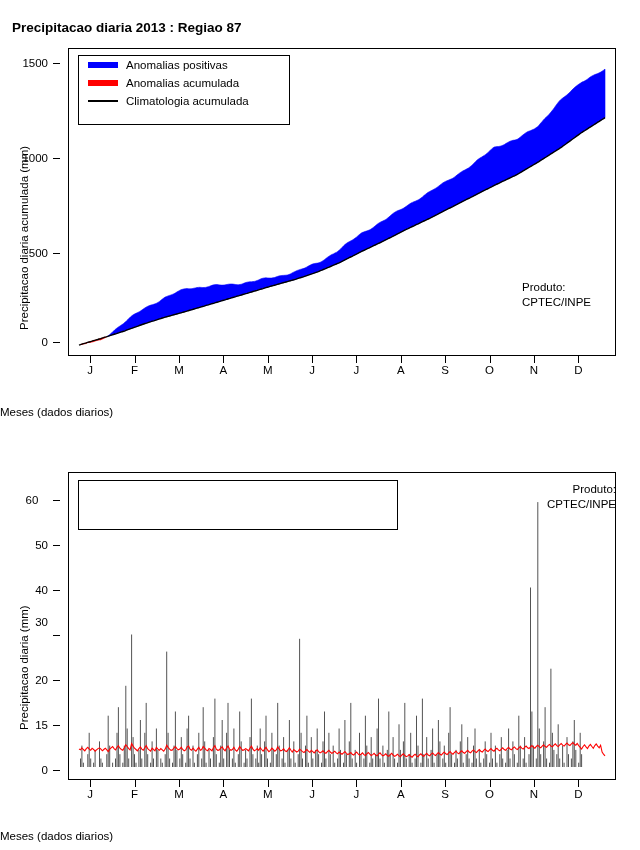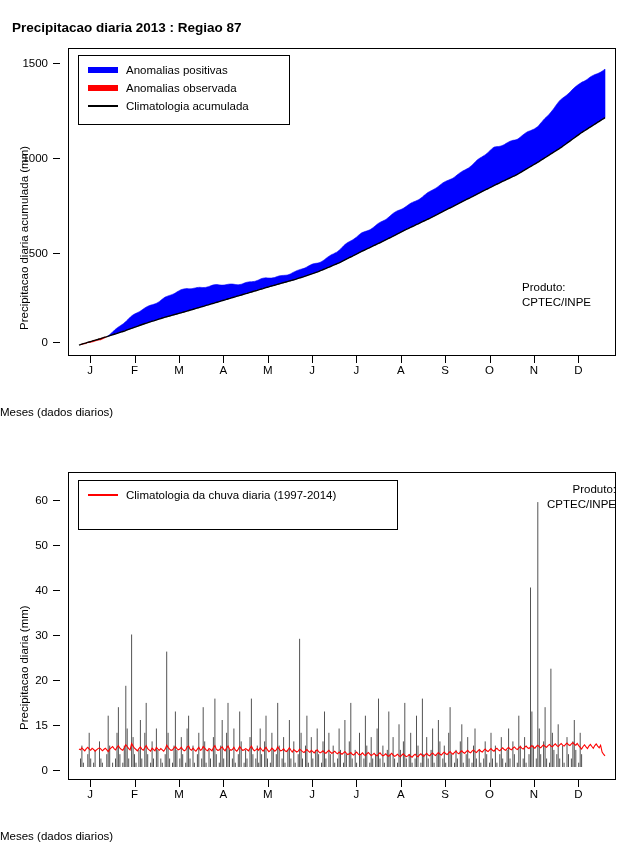--- a/index.html
+++ b/index.html
@@ -129,28 +129,28 @@
   <div class="tick-mark" style="left:53px; top:63px;  width:7px; height:1px;"></div>
 
   <div class="plot-box" id="top-plot" style="left:68px; top:48px; width:548px; height:308px;">
     <svg id="top-svg" width="546" height="306" viewBox="0 0 546 306" preserveAspectRatio="none">
         <path d="M38.7,287.2 40.2,286.1 41.6,284.8 43.1,283.5 44.5,282.1 45.9,280.7 47.4,279.5 48.8,278.4 50.2,277.5 51.7,276.5 53.1,275.6 54.6,274.5 56.0,273.3 57.4,271.9 58.9,270.5 60.3,269.1 61.7,267.7 63.2,266.5 64.6,265.6 66.0,264.8 67.5,264.1 68.9,263.4 70.4,262.7 71.8,261.8 73.2,260.8 74.7,259.7 76.1,258.8 77.5,257.9 79.0,257.2 80.4,256.6 81.9,256.1 83.3,255.7 84.7,255.3 86.2,254.8 87.6,254.2 89.0,253.4 90.5,252.4 91.9,251.3 93.4,250.1 94.8,249.0 96.2,248.1 97.7,247.5 99.1,246.9 100.5,246.4 102.0,246.0 103.4,245.4 104.9,244.8 106.3,244.0 107.7,243.1 109.2,242.2 110.6,241.4 112.0,240.7 113.5,240.3 114.9,239.9 116.3,239.7 117.8,239.5 119.2,239.7 120.7,239.8 122.1,239.8 123.5,239.5 125.0,239.2 126.4,238.9 127.8,238.6 129.3,238.4 130.7,238.3 132.2,238.4 133.6,238.5 135.0,238.5 136.5,238.4 137.9,238.1 139.3,237.7 140.8,237.2 142.2,236.6 143.7,236.1 145.1,235.8 146.5,235.6 148.0,235.6 149.4,235.7 150.8,235.9 152.3,236.1 153.7,236.1 155.2,236.0 156.6,235.7 158.0,235.5 159.5,235.2 160.9,235.1 162.3,235.0 163.8,235.1 165.2,235.3 166.7,235.5 168.1,235.7 169.5,235.7 171.0,235.5 172.4,235.2 173.8,234.7 175.3,234.1 176.7,233.6 178.1,233.2 179.6,232.9 181.0,232.8 182.5,232.8 183.9,232.6 185.3,232.4 186.8,232.0 188.2,231.5 189.6,230.9 191.1,230.2 192.5,229.6 194.0,229.2 195.4,228.9 196.8,228.8 198.3,228.9 199.7,229.0 201.1,229.1 202.6,229.0 204.0,228.8 205.5,228.5 206.9,228.0 208.3,227.5 209.8,227.0 211.2,226.7 212.6,226.5 214.1,226.4 215.5,226.3 217.0,226.2 218.4,226.0 219.8,225.6 221.3,225.0 222.7,224.2 224.1,223.4 225.6,222.7 227.0,222.1 228.4,221.4 229.9,220.9 231.3,220.4 232.8,220.0 234.2,219.6 235.6,219.1 237.1,218.4 238.5,217.6 239.9,216.8 241.4,216.0 242.8,215.3 244.3,214.8 245.7,214.5 247.1,214.3 248.6,214.1 250.0,213.8 251.4,213.2 252.9,212.4 254.3,211.5 255.8,210.4 257.2,209.3 258.6,208.2 260.1,207.2 261.5,206.3 262.9,205.5 264.4,204.9 265.8,204.1 267.3,203.4 268.7,202.4 270.1,201.3 271.6,200.0 273.0,198.5 274.4,197.0 275.9,195.6 277.3,194.5 278.7,193.5 280.2,192.7 281.6,191.9 283.1,191.2 284.5,190.3 285.9,189.3 287.4,188.2 288.8,186.9 290.2,185.7 291.7,184.5 293.1,183.6 294.6,183.0 296.0,182.5 297.4,182.1 298.9,181.6 300.3,181.0 301.7,180.3 303.2,179.3 304.6,178.2 306.1,177.0 307.5,175.8 308.9,174.7 310.4,173.7 311.8,172.9 313.2,172.3 314.7,171.6 316.1,170.9 317.6,169.9 319.0,168.8 320.4,167.6 321.9,166.3 323.3,165.1 324.7,163.9 326.2,163.0 327.6,162.2 329.0,161.6 330.5,161.0 331.9,160.5 333.4,159.8 334.8,159.0 336.2,158.1 337.7,157.0 339.1,156.0 340.5,155.0 342.0,154.1 343.4,153.4 344.9,152.7 346.3,152.2 347.7,151.6 349.2,150.9 350.6,150.1 352.0,149.0 353.5,147.9 354.9,146.6 356.4,145.4 357.8,144.3 359.2,143.3 360.7,142.5 362.1,141.7 363.5,141.0 365.0,140.2 366.4,139.4 367.9,138.5 369.3,137.4 370.7,136.3 372.2,135.2 373.6,134.1 375.0,133.2 376.5,132.4 377.9,131.8 379.3,131.2 380.8,130.6 382.2,130.0 383.7,129.3 385.1,128.4 386.5,127.3 388.0,126.1 389.4,125.0 390.8,123.9 392.3,122.9 393.7,122.0 395.2,121.3 396.6,120.6 398.0,119.8 399.5,119.0 400.9,117.9 402.3,116.8 403.8,115.5 405.2,113.9 406.7,112.4 408.1,111.1 409.5,110.0 411.0,109.0 412.4,108.2 413.8,107.3 415.3,106.4 416.7,105.4 418.2,104.2 419.6,102.9 421.0,101.5 422.5,100.2 423.9,98.9 425.3,98.0 426.8,97.8 428.2,97.6 429.7,97.5 431.1,97.2 432.5,96.8 434.0,96.2 435.4,95.5 436.8,94.6 438.3,93.7 439.7,92.9 441.1,92.2 442.6,91.7 444.0,91.3 445.5,91.1 446.9,90.8 448.3,90.3 449.8,89.3 451.2,88.2 452.6,87.0 454.1,85.8 455.5,84.7 457.0,83.7 458.4,82.8 459.8,82.2 461.3,81.7 462.7,81.1 464.1,80.5 465.6,79.8 467.0,78.8 468.5,77.7 469.9,76.5 471.3,74.6 472.8,72.9 474.2,71.2 475.6,69.7 477.1,68.3 478.5,66.9 480.0,65.4 481.4,63.8 482.8,62.1 484.3,60.2 485.7,58.2 487.1,56.2 488.6,54.2 490.0,52.4 491.4,50.9 492.9,49.7 494.3,48.6 495.8,47.6 497.2,46.5 498.6,45.3 500.1,44.0 501.5,42.6 502.9,41.1 504.4,39.6 505.8,38.3 507.3,37.1 508.7,36.0 510.1,35.0 511.6,34.1 513.0,33.1 514.4,32.6 515.9,31.8 517.3,30.9 518.8,29.9 520.2,28.8 521.6,27.8 523.1,26.9 524.5,26.2 525.9,25.6 527.4,25.0 528.8,24.5 530.3,23.8 531.7,23.1 533.1,22.2 534.6,21.2 536.0,20.1 L536.0,68.7 L534.6,69.6 L533.1,70.5 L531.7,71.4 L530.3,72.3 L528.8,73.2 L527.4,74.2 L525.9,75.1 L524.5,76.0 L523.1,76.9 L521.6,77.8 L520.2,78.7 L518.8,79.6 L517.3,80.6 L515.9,81.5 L514.4,82.4 L513.0,83.3 L511.6,84.3 L510.1,85.4 L508.7,86.4 L507.3,87.4 L505.8,88.5 L504.4,89.5 L502.9,90.5 L501.5,91.6 L500.1,92.6 L498.6,93.6 L497.2,94.7 L495.8,95.7 L494.3,96.8 L492.9,97.8 L491.4,98.8 L490.0,99.8 L488.6,100.7 L487.1,101.6 L485.7,102.5 L484.3,103.4 L482.8,104.3 L481.4,105.2 L480.0,106.2 L478.5,107.1 L477.1,108.0 L475.6,108.9 L474.2,109.8 L472.8,110.7 L471.3,111.6 L469.9,112.6 L468.5,113.4 L467.0,114.3 L465.6,115.1 L464.1,116.0 L462.7,116.8 L461.3,117.7 L459.8,118.5 L458.4,119.4 L457.0,120.2 L455.5,121.1 L454.1,121.9 L452.6,122.8 L451.2,123.7 L449.8,124.5 L448.3,125.4 L446.9,126.1 L445.5,126.8 L444.0,127.4 L442.6,128.1 L441.1,128.8 L439.7,129.5 L438.3,130.2 L436.8,130.9 L435.4,131.6 L434.0,132.2 L432.5,132.9 L431.1,133.6 L429.7,134.3 L428.2,135.0 L426.8,135.7 L425.3,136.4 L423.9,137.1 L422.5,137.8 L421.0,138.5 L419.6,139.3 L418.2,140.0 L416.7,140.7 L415.3,141.5 L413.8,142.2 L412.4,142.9 L411.0,143.7 L409.5,144.4 L408.1,145.1 L406.7,145.9 L405.2,146.6 L403.8,147.3 L402.3,148.0 L400.9,148.8 L399.5,149.5 L398.0,150.2 L396.6,151.0 L395.2,151.7 L393.7,152.4 L392.3,153.2 L390.8,153.9 L389.4,154.6 L388.0,155.4 L386.5,156.1 L385.1,156.8 L383.7,157.6 L382.2,158.3 L380.8,159.0 L379.3,159.7 L377.9,160.5 L376.5,161.2 L375.0,161.9 L373.6,162.7 L372.2,163.4 L370.7,164.1 L369.3,164.9 L367.9,165.6 L366.4,166.3 L365.0,167.1 L363.5,167.8 L362.1,168.5 L360.7,169.3 L359.2,170.0 L357.8,170.6 L356.4,171.3 L354.9,172.0 L353.5,172.7 L352.0,173.4 L350.6,174.1 L349.2,174.8 L347.7,175.4 L346.3,176.1 L344.9,176.8 L343.4,177.5 L342.0,178.2 L340.5,178.9 L339.1,179.6 L337.7,180.2 L336.2,181.0 L334.8,181.7 L333.4,182.4 L331.9,183.1 L330.5,183.9 L329.0,184.6 L327.6,185.3 L326.2,186.1 L324.7,186.8 L323.3,187.5 L321.9,188.3 L320.4,189.0 L319.0,189.7 L317.6,190.5 L316.1,191.2 L314.7,191.9 L313.2,192.6 L311.8,193.3 L310.4,194.0 L308.9,194.6 L307.5,195.3 L306.1,196.0 L304.6,196.7 L303.2,197.4 L301.7,198.1 L300.3,198.8 L298.9,199.4 L297.4,200.1 L296.0,200.8 L294.6,201.5 L293.1,202.2 L291.7,202.9 L290.2,203.6 L288.8,204.4 L287.4,205.1 L285.9,205.8 L284.5,206.5 L283.1,207.3 L281.6,208.0 L280.2,208.7 L278.7,209.5 L277.3,210.2 L275.9,210.9 L274.4,211.7 L273.0,212.4 L271.6,213.1 L270.1,213.8 L268.7,214.4 L267.3,215.0 L265.8,215.6 L264.4,216.2 L262.9,216.8 L261.5,217.5 L260.1,218.1 L258.6,218.7 L257.2,219.3 L255.8,219.9 L254.3,220.5 L252.9,221.1 L251.4,221.7 L250.0,222.3 L248.6,222.9 L247.1,223.4 L245.7,223.9 L244.3,224.4 L242.8,224.8 L241.4,225.3 L239.9,225.8 L238.5,226.3 L237.1,226.8 L235.6,227.3 L234.2,227.8 L232.8,228.3 L231.3,228.7 L229.9,229.2 L228.4,229.7 L227.0,230.2 L225.6,230.6 L224.1,231.0 L222.7,231.4 L221.3,231.8 L219.8,232.2 L218.4,232.6 L217.0,233.0 L215.5,233.4 L214.1,233.8 L212.6,234.2 L211.2,234.6 L209.8,235.0 L208.3,235.4 L206.9,235.8 L205.5,236.2 L204.0,236.6 L202.6,237.0 L201.1,237.4 L199.7,237.9 L198.3,238.3 L196.8,238.7 L195.4,239.1 L194.0,239.6 L192.5,240.0 L191.1,240.4 L189.6,240.8 L188.2,241.3 L186.8,241.7 L185.3,242.1 L183.9,242.5 L182.5,243.0 L181.0,243.4 L179.6,243.8 L178.1,244.3 L176.7,244.7 L175.3,245.1 L173.8,245.5 L172.4,246.0 L171.0,246.4 L169.5,246.8 L168.1,247.2 L166.7,247.7 L165.2,248.1 L163.8,248.5 L162.3,248.9 L160.9,249.4 L159.5,249.8 L158.0,250.2 L156.6,250.7 L155.2,251.1 L153.7,251.5 L152.3,251.9 L150.8,252.4 L149.4,252.8 L148.0,253.2 L146.5,253.6 L145.1,254.1 L143.7,254.5 L142.2,254.9 L140.8,255.3 L139.3,255.8 L137.9,256.2 L136.5,256.6 L135.0,257.1 L133.6,257.5 L132.2,257.9 L130.7,258.3 L129.3,258.8 L127.8,259.2 L126.4,259.6 L125.0,260.0 L123.5,260.5 L122.1,260.9 L120.7,261.3 L119.2,261.7 L117.8,262.2 L116.3,262.6 L114.9,263.0 L113.5,263.4 L112.0,263.8 L110.6,264.2 L109.2,264.6 L107.7,265.0 L106.3,265.4 L104.9,265.8 L103.4,266.2 L102.0,266.6 L100.5,267.0 L99.1,267.4 L97.7,267.8 L96.2,268.2 L94.8,268.6 L93.4,269.0 L91.9,269.5 L90.5,269.9 L89.0,270.4 L87.6,270.9 L86.2,271.3 L84.7,271.8 L83.3,272.2 L81.9,272.7 L80.4,273.1 L79.0,273.6 L77.5,274.1 L76.1,274.5 L74.7,275.0 L73.2,275.5 L71.8,276.0 L70.4,276.5 L68.9,277.1 L67.5,277.6 L66.0,278.1 L64.6,278.6 L63.2,279.2 L61.7,279.7 L60.3,280.2 L58.9,280.7 L57.4,281.2 L56.0,281.8 L54.6,282.3 L53.1,282.7 L51.7,283.2 L50.2,283.7 L48.8,284.1 L47.4,284.6 L45.9,285.0 L44.5,285.5 L43.1,285.9 L41.6,286.4 L40.2,286.9 L38.7,287.3 Z" fill="#0000ff" stroke="#0000ff" stroke-width="0.6"></path>
         <path d="M11.4,295.7 12.9,295.4 14.3,295.1 15.7,294.8 17.2,294.5 18.6,293.6 20.1,293.5 21.5,293.4 22.9,293.1 24.4,292.7 25.8,292.2 27.2,291.7 28.7,291.3 30.1,291.0 31.6,290.9 33.0,290.2 34.4,289.6 35.9,288.9 37.3,288.1 L37.3,287.8 L35.9,288.2 L34.4,288.7 L33.0,289.1 L31.6,289.6 L30.1,290.0 L28.7,290.5 L27.2,290.9 L25.8,291.3 L24.4,291.7 L22.9,292.2 L21.5,292.6 L20.1,293.0 L18.6,293.4 L17.2,293.9 L15.7,294.3 L14.3,294.7 L12.9,295.1 L11.4,295.6 Z" fill="#ff0000" stroke="#ff0000" stroke-width="0.6"></path>
         <path d="M10.0,296.0 L11.4,295.6 L12.9,295.1 L14.3,294.7 L15.7,294.3 L17.2,293.9 L18.6,293.4 L20.1,293.0 L21.5,292.6 L22.9,292.2 L24.4,291.7 L25.8,291.3 L27.2,290.9 L28.7,290.5 L30.1,290.0 L31.6,289.6 L33.0,289.1 L34.4,288.7 L35.9,288.2 L37.3,287.8 L38.7,287.3 L40.2,286.9 L41.6,286.4 L43.1,285.9 L44.5,285.5 L45.9,285.0 L47.4,284.6 L48.8,284.1 L50.2,283.7 L51.7,283.2 L53.1,282.7 L54.6,282.3 L56.0,281.8 L57.4,281.2 L58.9,280.7 L60.3,280.2 L61.7,279.7 L63.2,279.2 L64.6,278.6 L66.0,278.1 L67.5,277.6 L68.9,277.1 L70.4,276.5 L71.8,276.0 L73.2,275.5 L74.7,275.0 L76.1,274.5 L77.5,274.1 L79.0,273.6 L80.4,273.1 L81.9,272.7 L83.3,272.2 L84.7,271.8 L86.2,271.3 L87.6,270.9 L89.0,270.4 L90.5,269.9 L91.9,269.5 L93.4,269.0 L94.8,268.6 L96.2,268.2 L97.7,267.8 L99.1,267.4 L100.5,267.0 L102.0,266.6 L103.4,266.2 L104.9,265.8 L106.3,265.4 L107.7,265.0 L109.2,264.6 L110.6,264.2 L112.0,263.8 L113.5,263.4 L114.9,263.0 L116.3,262.6 L117.8,262.2 L119.2,261.7 L120.7,261.3 L122.1,260.9 L123.5,260.5 L125.0,260.0 L126.4,259.6 L127.8,259.2 L129.3,258.8 L130.7,258.3 L132.2,257.9 L133.6,257.5 L135.0,257.1 L136.5,256.6 L137.9,256.2 L139.3,255.8 L140.8,255.3 L142.2,254.9 L143.7,254.5 L145.1,254.1 L146.5,253.6 L148.0,253.2 L149.4,252.8 L150.8,252.4 L152.3,251.9 L153.7,251.5 L155.2,251.1 L156.6,250.7 L158.0,250.2 L159.5,249.8 L160.9,249.4 L162.3,248.9 L163.8,248.5 L165.2,248.1 L166.7,247.7 L168.1,247.2 L169.5,246.8 L171.0,246.4 L172.4,246.0 L173.8,245.5 L175.3,245.1 L176.7,244.7 L178.1,244.3 L179.6,243.8 L181.0,243.4 L182.5,243.0 L183.9,242.5 L185.3,242.1 L186.8,241.7 L188.2,241.3 L189.6,240.8 L191.1,240.4 L192.5,240.0 L194.0,239.6 L195.4,239.1 L196.8,238.7 L198.3,238.3 L199.7,237.9 L201.1,237.4 L202.6,237.0 L204.0,236.6 L205.5,236.2 L206.9,235.8 L208.3,235.4 L209.8,235.0 L211.2,234.6 L212.6,234.2 L214.1,233.8 L215.5,233.4 L217.0,233.0 L218.4,232.6 L219.8,232.2 L221.3,231.8 L222.7,231.4 L224.1,231.0 L225.6,230.6 L227.0,230.2 L228.4,229.7 L229.9,229.2 L231.3,228.7 L232.8,228.3 L234.2,227.8 L235.6,227.3 L237.1,226.8 L238.5,226.3 L239.9,225.8 L241.4,225.3 L242.8,224.8 L244.3,224.4 L245.7,223.9 L247.1,223.4 L248.6,222.9 L250.0,222.3 L251.4,221.7 L252.9,221.1 L254.3,220.5 L255.8,219.9 L257.2,219.3 L258.6,218.7 L260.1,218.1 L261.5,217.5 L262.9,216.8 L264.4,216.2 L265.8,215.6 L267.3,215.0 L268.7,214.4 L270.1,213.8 L271.6,213.1 L273.0,212.4 L274.4,211.7 L275.9,210.9 L277.3,210.2 L278.7,209.5 L280.2,208.7 L281.6,208.0 L283.1,207.3 L284.5,206.5 L285.9,205.8 L287.4,205.1 L288.8,204.4 L290.2,203.6 L291.7,202.9 L293.1,202.2 L294.6,201.5 L296.0,200.8 L297.4,200.1 L298.9,199.4 L300.3,198.8 L301.7,198.1 L303.2,197.4 L304.6,196.7 L306.1,196.0 L307.5,195.3 L308.9,194.6 L310.4,194.0 L311.8,193.3 L313.2,192.6 L314.7,191.9 L316.1,191.2 L317.6,190.5 L319.0,189.7 L320.4,189.0 L321.9,188.3 L323.3,187.5 L324.7,186.8 L326.2,186.1 L327.6,185.3 L329.0,184.6 L330.5,183.9 L331.9,183.1 L333.4,182.4 L334.8,181.7 L336.2,181.0 L337.7,180.2 L339.1,179.6 L340.5,178.9 L342.0,178.2 L343.4,177.5 L344.9,176.8 L346.3,176.1 L347.7,175.4 L349.2,174.8 L350.6,174.1 L352.0,173.4 L353.5,172.7 L354.9,172.0 L356.4,171.3 L357.8,170.6 L359.2,170.0 L360.7,169.3 L362.1,168.5 L363.5,167.8 L365.0,167.1 L366.4,166.3 L367.9,165.6 L369.3,164.9 L370.7,164.1 L372.2,163.4 L373.6,162.7 L375.0,161.9 L376.5,161.2 L377.9,160.5 L379.3,159.7 L380.8,159.0 L382.2,158.3 L383.7,157.6 L385.1,156.8 L386.5,156.1 L388.0,155.4 L389.4,154.6 L390.8,153.9 L392.3,153.2 L393.7,152.4 L395.2,151.7 L396.6,151.0 L398.0,150.2 L399.5,149.5 L400.9,148.8 L402.3,148.0 L403.8,147.3 L405.2,146.6 L406.7,145.9 L408.1,145.1 L409.5,144.4 L411.0,143.7 L412.4,142.9 L413.8,142.2 L415.3,141.5 L416.7,140.7 L418.2,140.0 L419.6,139.3 L421.0,138.5 L422.5,137.8 L423.9,137.1 L425.3,136.4 L426.8,135.7 L428.2,135.0 L429.7,134.3 L431.1,133.6 L432.5,132.9 L434.0,132.2 L435.4,131.6 L436.8,130.9 L438.3,130.2 L439.7,129.5 L441.1,128.8 L442.6,128.1 L444.0,127.4 L445.5,126.8 L446.9,126.1 L448.3,125.4 L449.8,124.5 L451.2,123.7 L452.6,122.8 L454.1,121.9 L455.5,121.1 L457.0,120.2 L458.4,119.4 L459.8,118.5 L461.3,117.7 L462.7,116.8 L464.1,116.0 L465.6,115.1 L467.0,114.3 L468.5,113.4 L469.9,112.6 L471.3,111.6 L472.8,110.7 L474.2,109.8 L475.6,108.9 L477.1,108.0 L478.5,107.1 L480.0,106.2 L481.4,105.2 L482.8,104.3 L484.3,103.4 L485.7,102.5 L487.1,101.6 L488.6,100.7 L490.0,99.8 L491.4,98.8 L492.9,97.8 L494.3,96.8 L495.8,95.7 L497.2,94.7 L498.6,93.6 L500.1,92.6 L501.5,91.6 L502.9,90.5 L504.4,89.5 L505.8,88.5 L507.3,87.4 L508.7,86.4 L510.1,85.4 L511.6,84.3 L513.0,83.3 L514.4,82.4 L515.9,81.5 L517.3,80.6 L518.8,79.6 L520.2,78.7 L521.6,77.8 L523.1,76.9 L524.5,76.0 L525.9,75.1 L527.4,74.2 L528.8,73.2 L530.3,72.3 L531.7,71.4 L533.1,70.5 L534.6,69.6 L536.0,68.7" fill="none" stroke="#000000" stroke-width="1.4"></path>
       </svg>
   </div>
 
-  <div class="legend-box" style="left:78px; top:55px; width:212px; height:70px; padding-top:5px;">
+  <div class="legend-box" style="left:78px; top:55px; width:212px; height:70px; ">
     <div class="legend-row">
       <span class="legend-swatch thick" style="background:#0000ff;"></span>
       <span class="legend-text">Anomalias positivas</span>
     </div>
     <div class="legend-row">
       <span class="legend-swatch thick" style="background:#ff0000;"></span>
-      <span class="legend-text">Anomalias observada</span>
+      <span class="legend-text">Anomalias acumulada</span>
     </div>
     <div class="legend-row">
       <span class="legend-swatch thin" style="background:#000000;"></span>
       <span class="legend-text">Climatologia acumulada</span>
     </div>
   </div>
 
   <div class="produto" style="left:522px; top:280px;">
     <div>Produto:</div>
     <div>CPTEC/INPE</div>
@@ -186,24 +186,24 @@
   <div class="xlab" style="top:406px;">Meses (dados diarios)</div>
 </div>
 
 <div class="figure" id="fig-bottom">
 
   <div class="ylab" style="left:18px; top:300px;">Precipitacao diaria (mm)</div>
 
   <div class="tick-label-y" style="left:22px; top:334px; width:26px;">0</div>
   <div class="tick-label-y" style="left:16px; top:289px; width:32px;">15</div>
   <div class="tick-label-y" style="left:16px; top:244px; width:32px;">20</div>
-  <div class="tick-label-y" style="left:16px; top:199px; width:32px;">30</div>
+  <div class="tick-label-y" style="left:16px; top:186px; width:32px;">30</div>
   <div class="tick-label-y" style="left:16px; top:154px; width:32px;">40</div>
   <div class="tick-label-y" style="left:16px; top:109px; width:32px;">50</div>
-  <div class="tick-label-y" style="left:16px; top:64px;  width:32px;">60</div>
+  <div class="tick-label-y" style="left:16px; top:64px;  width:32px;text-align:center;">60</div>
 
   <div class="tick-mark" style="left:53px; top:340px; width:7px; height:1px;"></div>
   <div class="tick-mark" style="left:53px; top:295px; width:7px; height:1px;"></div>
   <div class="tick-mark" style="left:53px; top:250px; width:7px; height:1px;"></div>
   <div class="tick-mark" style="left:53px; top:205px; width:7px; height:1px;"></div>
   <div class="tick-mark" style="left:53px; top:160px; width:7px; height:1px;"></div>
   <div class="tick-mark" style="left:53px; top:115px; width:7px; height:1px;"></div>
   <div class="tick-mark" style="left:53px; top:70px;  width:7px; height:1px;"></div>
 
   <div class="plot-box" id="bottom-plot" style="left:68px; top:42px; width:548px; height:308px;">
@@ -464,24 +464,20 @@
           <line x1="506.8" y1="294.0" x2="506.8" y2="276.9"></line>
           <line x1="509.7" y1="294.0" x2="509.7" y2="289.7"></line>
           <line x1="511.2" y1="294.0" x2="511.2" y2="259.8"></line>
           <line x1="512.6" y1="294.0" x2="512.6" y2="281.2"></line>
         </g>
         <path d="M10.0,276.1 L11.5,276.9 L12.9,274.8 L14.4,276.5 L15.8,277.8 L17.3,275.6 L18.8,274.3 L20.2,276.1 L21.7,277.3 L23.1,275.2 L24.6,276.5 L26.1,278.2 L27.5,276.9 L29.0,275.6 L30.5,274.8 L31.9,276.1 L33.4,277.8 L34.8,276.5 L36.3,275.2 L37.8,276.9 L39.2,278.6 L40.7,276.1 L42.1,274.8 L43.6,273.5 L45.1,275.6 L46.5,276.9 L48.0,274.3 L49.4,272.6 L50.9,275.2 L52.4,276.5 L53.8,277.3 L55.3,274.8 L56.8,271.8 L58.2,273.5 L59.7,275.6 L61.1,276.9 L62.6,270.5 L64.1,273.1 L65.5,275.2 L67.0,276.5 L68.4,277.8 L69.9,275.6 L71.4,273.9 L72.8,276.1 L74.3,277.3 L75.8,274.8 L77.2,272.6 L78.7,275.6 L80.1,276.9 L81.6,278.2 L83.1,275.2 L84.5,276.5 L86.0,277.8 L87.4,274.3 L88.9,276.1 L90.4,277.3 L91.8,275.6 L93.3,276.9 L94.7,278.2 L96.2,276.1 L97.7,272.2 L99.1,274.3 L100.6,276.1 L102.0,277.3 L103.5,276.9 L105.0,274.8 L106.4,273.5 L107.9,275.6 L109.4,276.9 L110.8,276.1 L112.3,274.3 L113.7,276.5 L115.2,277.8 L116.7,276.9 L118.1,273.9 L119.6,273.1 L121.0,276.1 L122.5,277.3 L124.0,275.2 L125.4,276.9 L126.9,278.2 L128.4,276.1 L129.8,274.3 L131.3,277.3 L132.7,276.5 L134.2,273.5 L135.7,275.2 L137.1,276.9 L138.6,277.8 L140.0,275.6 L141.5,276.5 L143.0,277.8 L144.4,274.8 L145.9,272.6 L147.3,276.1 L148.8,277.3 L150.3,276.9 L151.7,275.2 L153.2,273.9 L154.7,276.5 L156.1,277.8 L157.6,274.8 L159.0,273.1 L160.5,276.1 L162.0,277.3 L163.4,276.5 L164.9,274.3 L166.3,276.9 L167.8,278.2 L169.3,276.1 L170.7,273.5 L172.2,275.6 L173.6,277.3 L175.1,276.9 L176.6,275.6 L178.0,276.5 L179.5,277.8 L181.0,275.2 L182.4,273.1 L183.9,276.1 L185.3,277.8 L186.8,276.9 L188.3,275.6 L189.7,277.3 L191.2,274.8 L192.6,276.5 L194.1,278.2 L195.6,276.1 L197.0,274.3 L198.5,276.9 L199.9,278.6 L201.4,277.3 L202.9,275.2 L204.3,276.5 L205.8,278.2 L207.3,276.9 L208.7,273.9 L210.2,276.1 L211.6,277.8 L213.1,277.3 L214.6,275.6 L216.0,277.8 L217.5,278.6 L218.9,276.9 L220.4,274.8 L221.9,277.3 L223.3,279.0 L224.8,276.5 L226.2,277.8 L227.7,279.0 L229.2,278.2 L230.6,276.1 L232.1,277.3 L233.5,278.6 L235.0,279.5 L236.5,277.8 L237.9,276.5 L239.4,278.2 L240.9,279.5 L242.3,277.3 L243.8,278.6 L245.2,279.9 L246.7,278.2 L248.2,276.9 L249.6,278.6 L251.1,279.9 L252.5,279.0 L254.0,277.8 L255.5,279.5 L256.9,280.3 L258.4,278.6 L259.9,277.3 L261.3,279.0 L262.8,280.3 L264.2,279.5 L265.7,278.2 L267.2,279.9 L268.6,280.8 L270.1,279.0 L271.5,280.3 L273.0,281.2 L274.5,279.9 L275.9,278.6 L277.4,280.3 L278.8,281.6 L280.3,280.8 L281.8,279.5 L283.2,281.2 L284.7,282.0 L286.2,280.3 L287.6,279.0 L289.1,280.8 L290.5,282.0 L292.0,281.2 L293.5,279.9 L294.9,281.6 L296.4,282.5 L297.8,280.8 L299.3,279.5 L300.8,281.2 L302.2,282.5 L303.7,281.6 L305.1,280.3 L306.6,282.0 L308.1,282.9 L309.5,281.2 L311.0,279.9 L312.4,281.6 L313.9,282.9 L315.4,282.0 L316.8,280.8 L318.3,282.5 L319.8,283.3 L321.2,281.6 L322.7,280.3 L324.1,282.0 L325.6,283.3 L327.1,282.5 L328.5,281.2 L330.0,282.9 L331.4,283.7 L332.9,282.0 L334.4,280.8 L335.8,282.5 L337.3,283.7 L338.8,282.9 L340.2,281.6 L341.7,283.3 L343.1,284.2 L344.6,282.5 L346.1,281.2 L347.5,282.9 L349.0,283.7 L350.4,282.0 L351.9,280.8 L353.4,282.5 L354.8,283.3 L356.3,281.6 L357.7,280.3 L359.2,282.0 L360.7,282.9 L362.1,281.2 L363.6,279.9 L365.1,281.6 L366.5,282.5 L368.0,280.8 L369.4,279.5 L370.9,281.2 L372.4,282.0 L373.8,280.3 L375.3,279.0 L376.7,280.8 L378.2,281.6 L379.7,279.9 L381.1,278.6 L382.6,280.3 L384.0,281.2 L385.5,279.5 L387.0,278.2 L388.4,279.9 L389.9,280.8 L391.3,279.0 L392.8,277.8 L394.3,279.5 L395.7,280.3 L397.2,278.6 L398.7,277.3 L400.1,279.0 L401.6,279.9 L403.0,278.2 L404.5,276.9 L406.0,278.6 L407.4,279.5 L408.9,277.8 L410.3,276.5 L411.8,278.2 L413.3,279.0 L414.7,277.3 L416.2,276.1 L417.7,277.8 L419.1,278.6 L420.6,276.9 L422.0,275.6 L423.5,277.3 L425.0,278.2 L426.4,276.5 L427.9,275.2 L429.3,276.9 L430.8,277.8 L432.3,276.1 L433.7,274.8 L435.2,276.5 L436.6,277.3 L438.1,275.6 L439.6,274.3 L441.0,276.1 L442.5,276.9 L443.9,275.2 L445.4,273.9 L446.9,275.6 L448.3,276.5 L449.8,274.8 L451.3,273.5 L452.7,275.2 L454.2,276.1 L455.6,274.3 L457.1,273.1 L458.6,274.8 L460.0,275.6 L461.5,273.9 L462.9,272.6 L464.4,274.3 L465.9,275.2 L467.3,273.5 L468.8,272.2 L470.3,273.9 L471.7,274.8 L473.2,273.1 L474.6,271.8 L476.1,273.5 L477.6,274.3 L479.0,272.6 L480.5,271.4 L481.9,273.1 L483.4,273.9 L484.9,272.2 L486.3,270.9 L487.8,272.6 L489.2,273.5 L490.7,271.8 L492.2,270.5 L493.6,272.2 L495.1,273.1 L496.6,271.4 L498.0,270.1 L499.5,271.8 L500.9,272.6 L502.4,270.9 L503.9,269.6 L505.3,271.4 L506.8,272.2 L508.2,270.5 L509.7,272.6 L511.2,274.3 L512.6,276.1 L514.1,273.5 L515.5,271.8 L517.0,273.9 L518.5,275.6 L519.9,273.1 L521.4,271.4 L522.9,273.5 L524.3,275.2 L525.8,272.6 L527.2,270.9 L528.7,273.1 L530.2,274.8 L531.6,272.2 L533.1,279.0 L534.5,281.2 L536.0,282.9 " fill="none" stroke="#ff0000" stroke-width="1.1"></path>
       </svg>
   </div>
 
   <div class="legend-box" style="left:78px; top:50px; width:320px; height:50px; padding-top:5px;">
-    <div class="legend-row">
-      <span class="legend-swatch thin" style="background:#ff0000;"></span>
-      <span class="legend-text">Climatologia da chuva diaria (1997-2014)</span>
-    </div>
   </div>
 
   <div class="produto" style="left:500px; top:52px; text-align:right; width:116px;">
     <div>Produto:</div>
     <div>CPTEC/INPE</div>
   </div>
 
   <div id="bottom-xticks">
       <div class="tick-mark" style="left: 90.1862px; top: 350px; width: 1px; height: 7px;"></div>
       <div class="tick-label-x" style="left: 80.1862px; top: 358px; width: 20px;">J</div>

